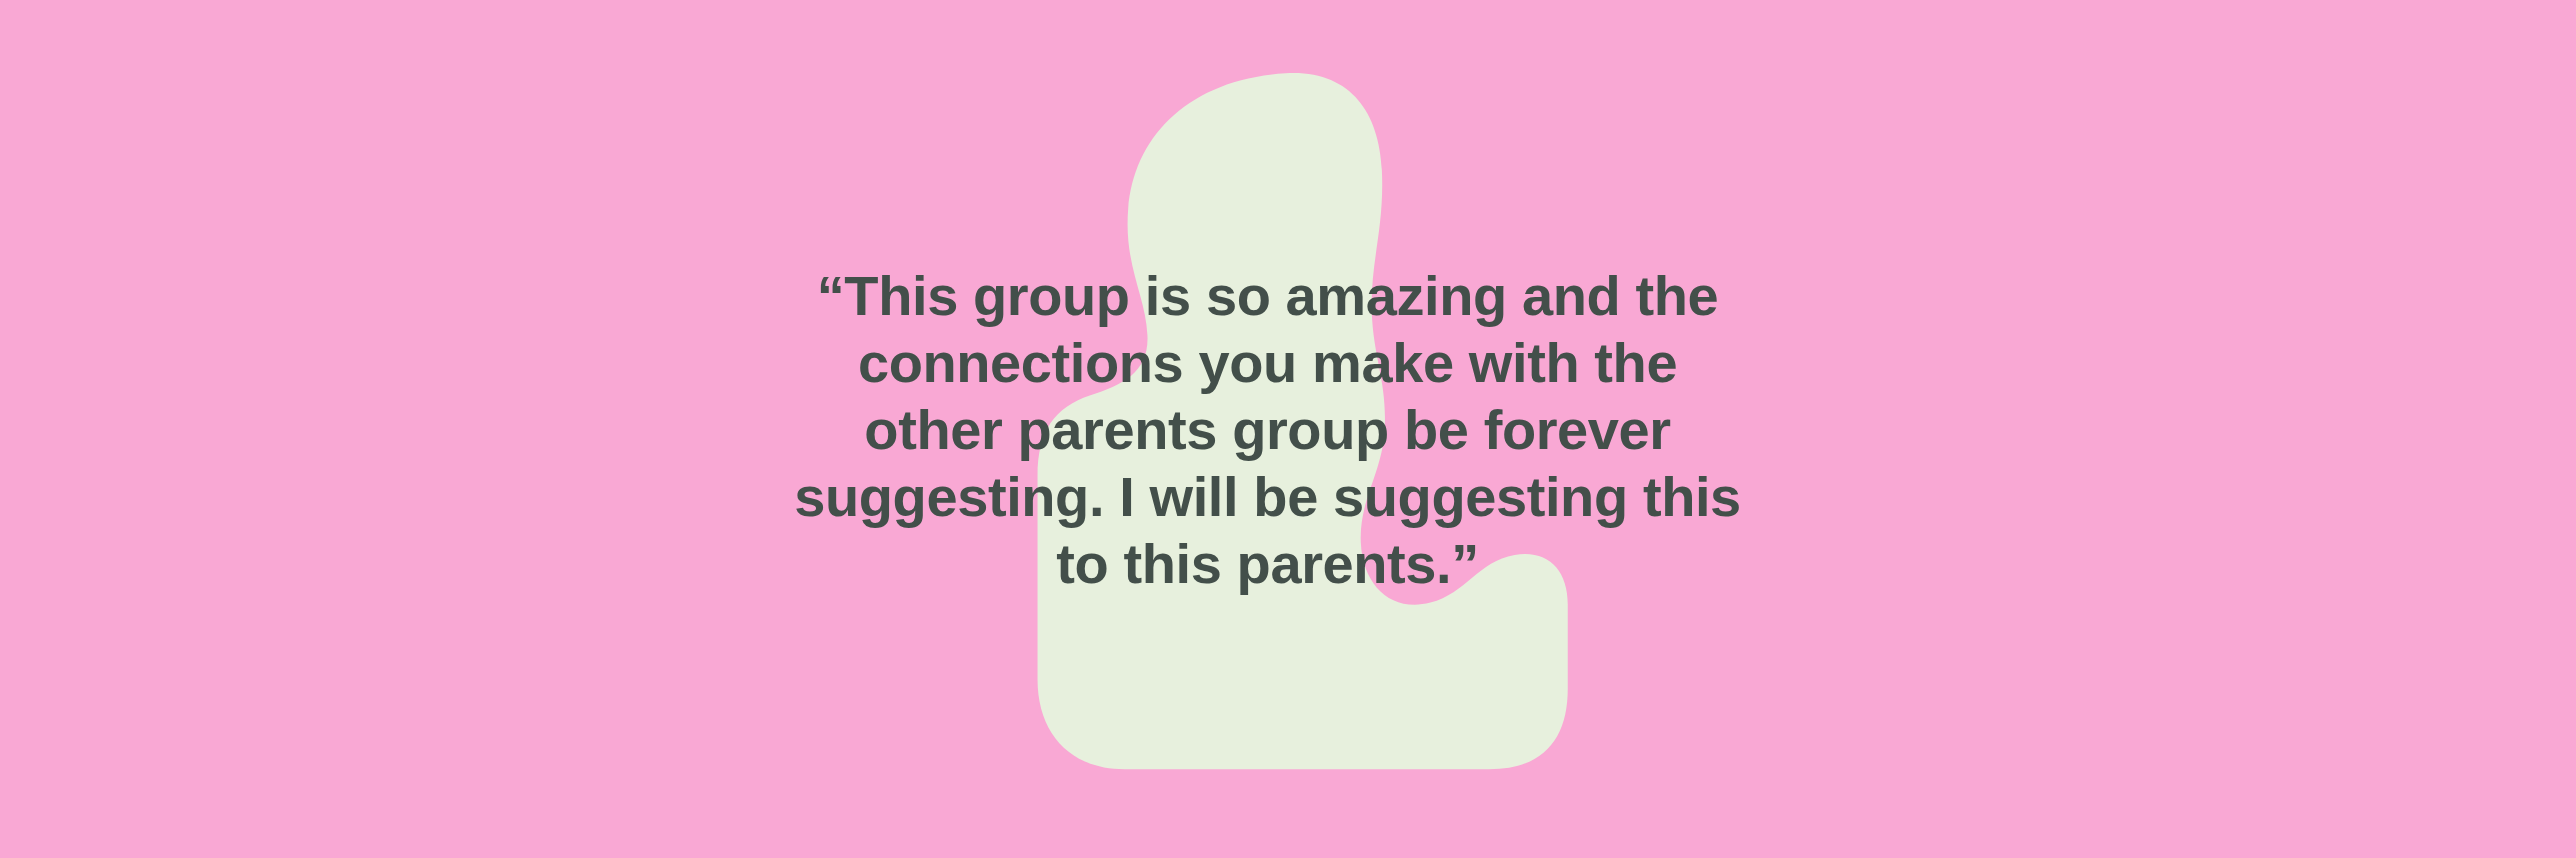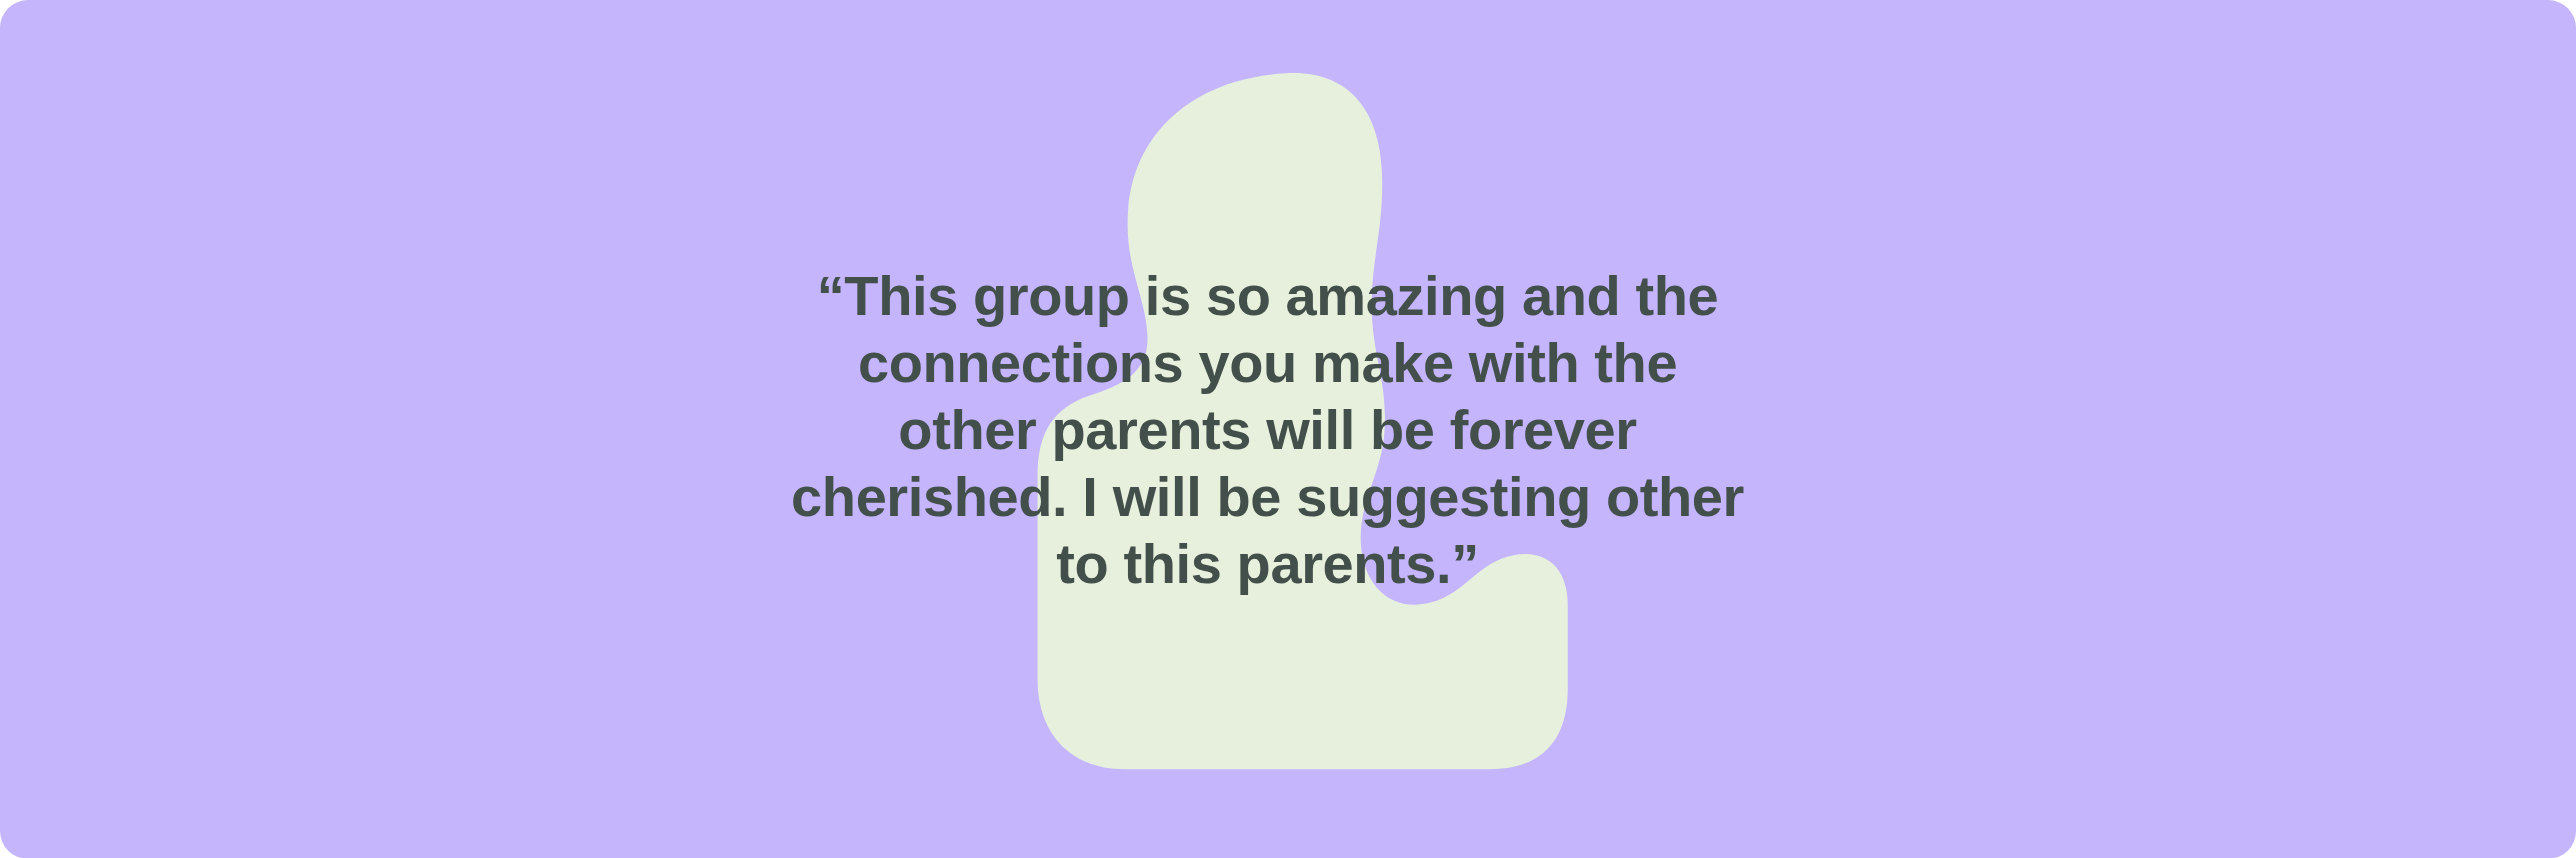--- a/index.html
+++ b/index.html
@@ -58,21 +58,21 @@
     font-size: 56px;
     line-height: 67px;
     letter-spacing: -0.4px;
     color: #434f4a;
     white-space: nowrap;
   }
 </style>
 </head>
 <body>
 
-<div id="stage" style="background: #c4b5fd; border-radius: 28px;">
+<div id="stage" style="background: #f9a8d4;">
 
   <div id="blob-layer">
     <svg viewBox="0 0 2813 938" xmlns="http://www.w3.org/2000/svg">
       <path fill="#e7f0dd" d="M1404 80
                C 1300 86, 1238 148, 1232 228
                C 1227 290, 1251 322, 1253 366
                C 1255 406, 1227 420, 1190 432
                C 1152 445, 1133 470, 1133 520
                L 1133 742
                C 1133 800, 1168 840, 1228 840
@@ -86,20 +86,20 @@
                C 1515 418, 1500 392, 1498 342
                C 1496 286, 1512 250, 1509 186
                C 1506 120, 1472 76, 1404 80 Z"></path>
     </svg>
   </div>
 
   <div id="quote-block">
     <blockquote id="quote-inner">
       <span class="quote-line" style="color: rgb(67, 79, 74);">“This group is so amazing and the</span>
       <span class="quote-line" style="color: rgb(67, 79, 74);">connections you make with the</span>
-      <span class="quote-line" style="color: rgb(67, 79, 74);">other parents will be forever</span>
-      <span class="quote-line" style="color: rgb(67, 79, 74);">cherished. I will be suggesting other</span>
+      <span class="quote-line" style="color: rgb(67, 79, 74);">other parents group be forever</span>
+      <span class="quote-line" style="color: rgb(67, 79, 74);">suggesting. I will be suggesting this</span>
       <span class="quote-line" style="color: rgb(67, 79, 74);">to this parents.”</span>
     </blockquote>
   </div>
 
 </div>
 
 
 </body></html>

